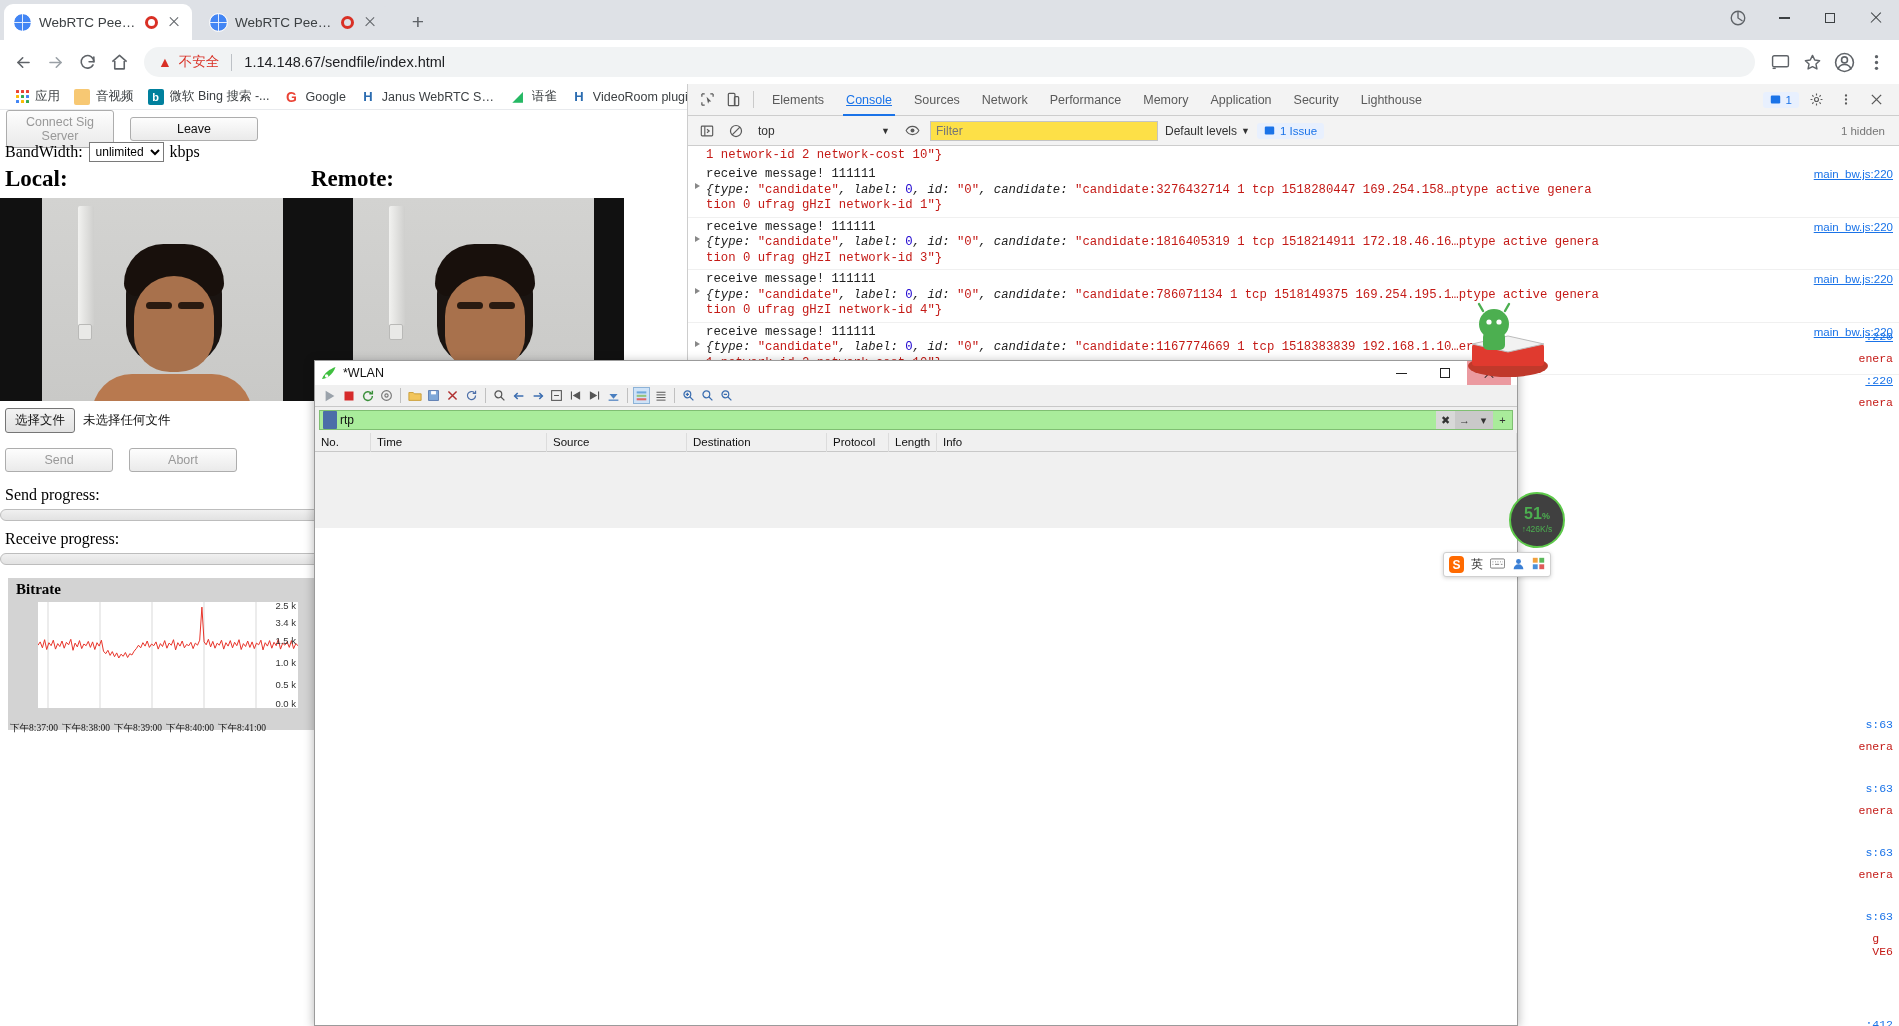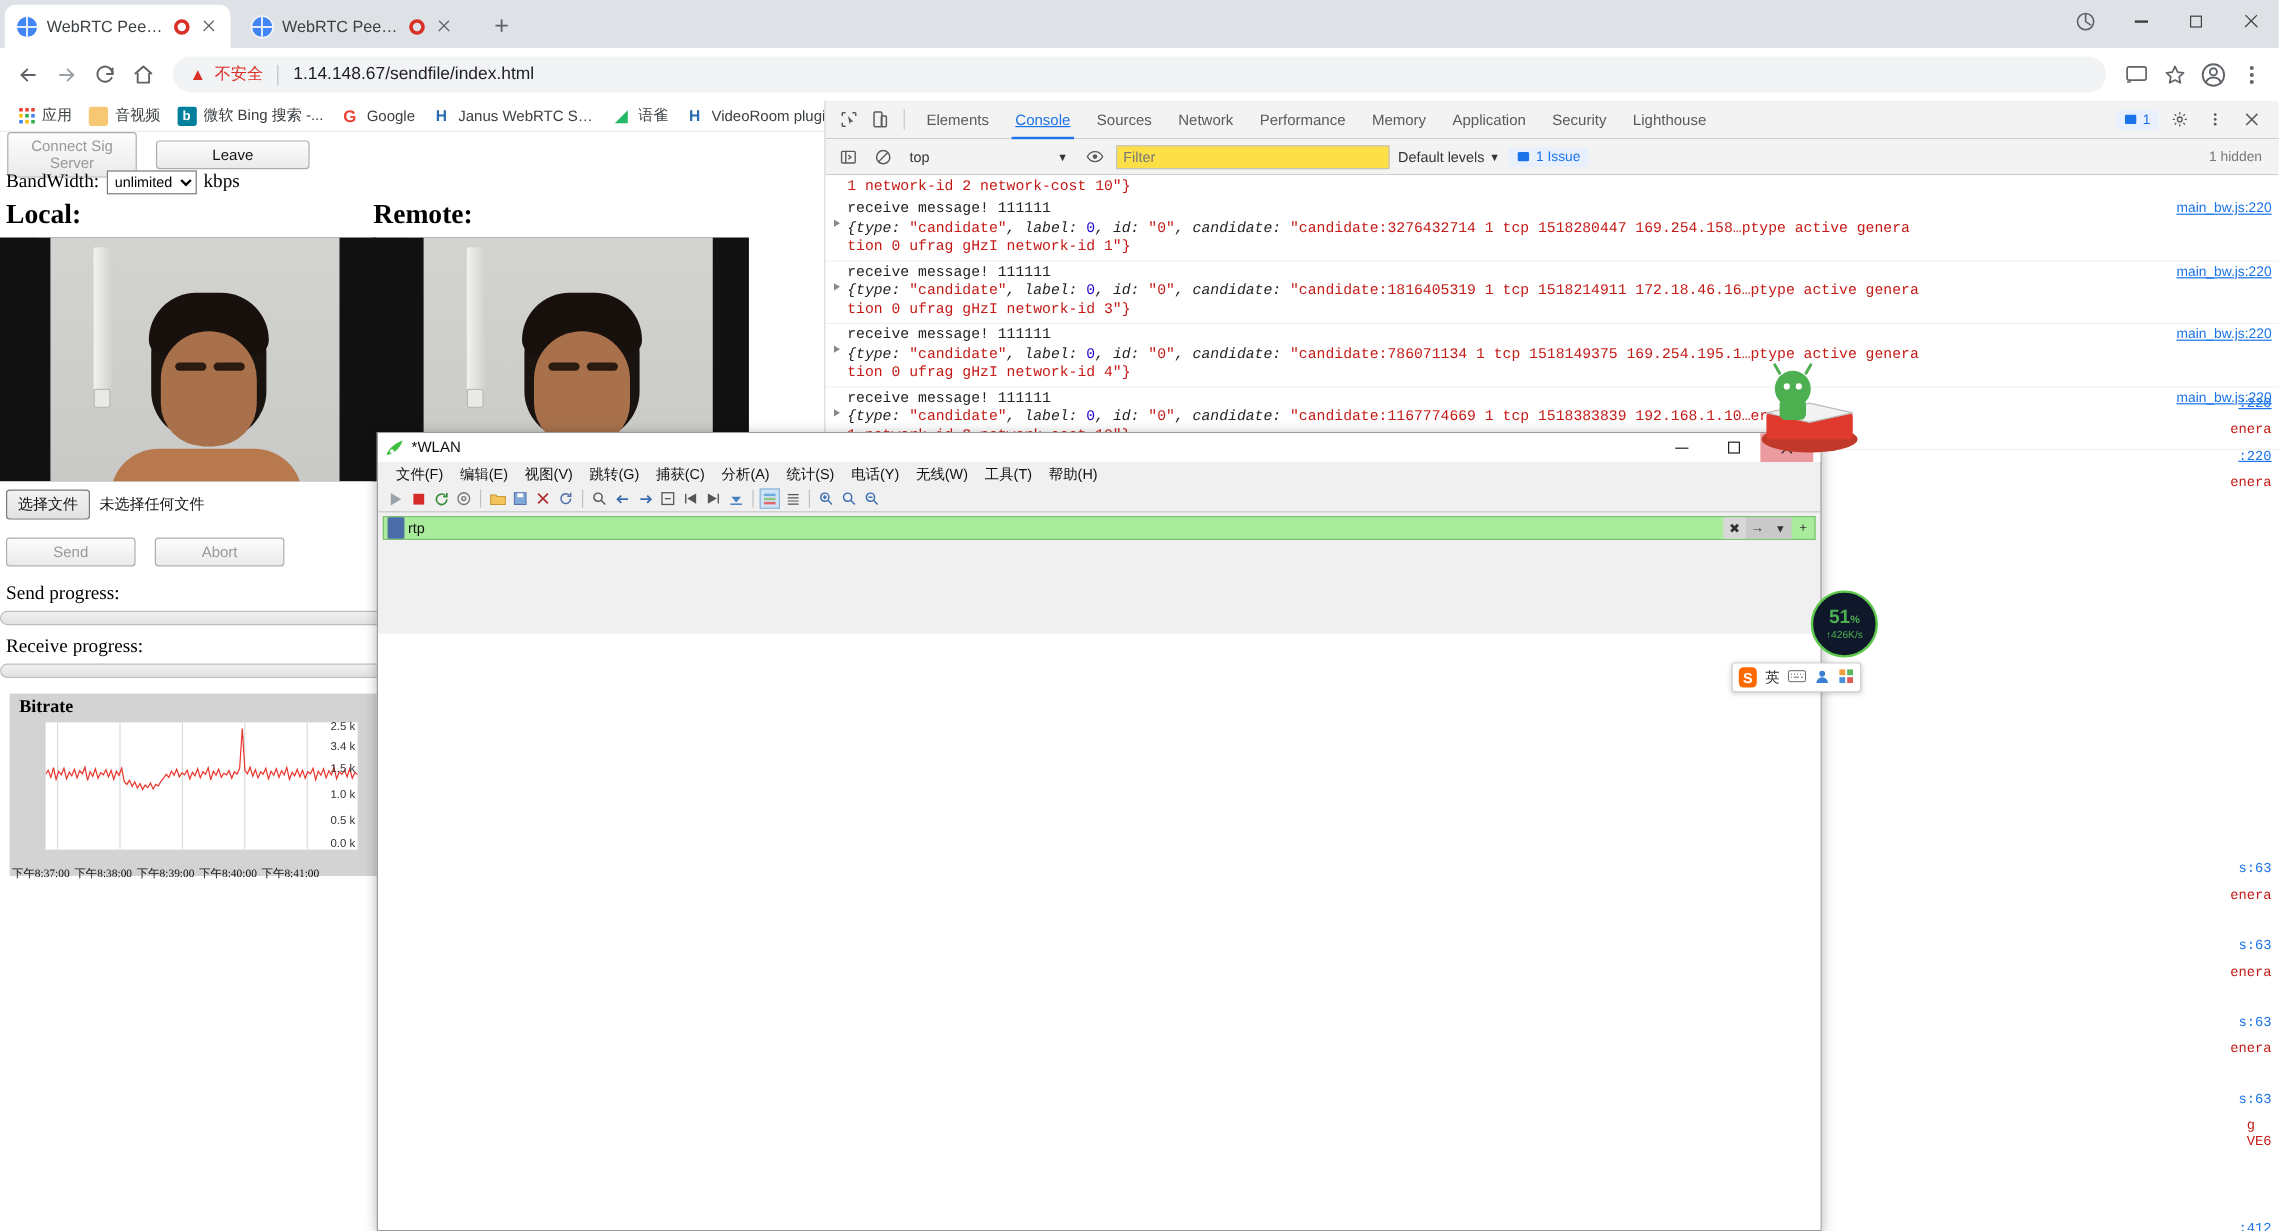--- a/index.html
+++ b/index.html
@@ -207,21 +207,21 @@
     font-size:11px;color:#333;cursor:pointer;}
   #ws-cols{height:19px;display:flex;align-items:center;background:#f0f0f0;
     border-bottom:1px solid #c8c8c8;font-size:11.5px;color:#111;
     font-family:"Liberation Sans",sans-serif;}
   #ws-cols div{padding-left:6px;overflow:hidden;white-space:nowrap;
     border-right:1px solid #dcdcdc;height:19px;line-height:19px;}
   #ws-packets{position:absolute;left:0;right:0;top:167px;bottom:0;background:#fff;}
 
   
   #speed-widget{position:absolute;left:1509px;top:492px;width:56px;height:56px;border-radius:50%;
-    background:#0f172a;border:2px solid #5dc94a;display:flex;flex-direction:column;
+    background:#404040;border:2px solid #5dc94a;display:flex;flex-direction:column;
     align-items:center;justify-content:center;font-family:"Liberation Sans",sans-serif;}
   #speed-num{font-size:16px;color:#4caf50;font-weight:600;line-height:15px;}
   #speed-num small{font-size:9px;}
   #speed-rate{font-size:8.5px;color:#4caf50;}
   #ime-bar{position:absolute;left:1443px;top:552px;width:108px;height:25px;background:#fff;
     border:1px solid #d0d0d0;border-radius:3px;display:flex;align-items:center;gap:7px;
     padding:0 5px;font-size:12px;color:#333;box-shadow:0 1px 4px rgba(0,0,0,.18);}
   #sogou-s{width:17px;height:17px;border-radius:4px;background:#ff6a00;color:#fff;
     font-size:12px;font-weight:bold;display:flex;align-items:center;justify-content:center;}
   #mascot{position:absolute;left:1450px;top:300px;width:110px;height:80px;}
@@ -666,33 +666,20 @@
         </div>
       <div class="wsb">
           <span class="b2"></span>
         </div>
       <div class="wsb close" style="background:#eb9aa0;">
           <span class="b3"></span>
         </div>
     </div>
   </div>
 
-  <div id="ws-menu">
-    <span>文件(F)</span>
-    <span>编辑(E)</span>
-    <span>视图(V)</span>
-    <span>跳转(G)</span>
-    <span>捕获(C)</span>
-    <span>分析(A)</span>
-    <span>统计(S)</span>
-    <span>电话(Y)</span>
-    <span>无线(W)</span>
-    <span>工具(T)</span>
-    <span>帮助(H)</span>
-  </div>
 
   <div id="ws-toolbar">
     <div class="ti">
         <svg width="14" height="14" viewBox="0 0 16 16">
           <path d="M3 2 L13 8 L3 14 Z" fill="#9aa2aa"></path>
         </svg>
       </div>
     <div class="ti">
         <svg width="12" height="12" viewBox="0 0 16 16">
           <rect x="2" y="2" width="12" height="12" fill="#d62b2b"></rect>
@@ -812,20 +799,29 @@
 
   <div id="ws-filter">
     <span id="ws-filter-ico"></span>
     <span id="ws-filter-text">rtp</span>
     <span class="ws-fbtn" style="background:#d8d8d8;">✖</span>
     <span class="ws-fbtn" style="background:#c9c9c9;">→</span>
     <span class="ws-fbtn" style="background:#c9c9c9;">▾</span>
     <span class="ws-fbtn">+</span>
   </div>
 
+  <div id="ws-cols">
+    <div style="width:56px">No.</div>
+    <div style="width:176px">Time</div>
+    <div style="width:140px">Source</div>
+    <div style="width:140px">Destination</div>
+    <div style="width:62px">Protocol</div>
+    <div style="width:48px">Length</div>
+    <div style="flex:1 1 auto">Info</div>
+  </div>
 
   <div id="ws-packets"></div>
 </div>
 
 <svg id="mascot" viewBox="0 0 110 80">
   <ellipse cx="58" cy="66" rx="40" ry="11" fill="#c0392b"></ellipse>
   <rect x="22" y="44" width="72" height="22" rx="3" fill="#e03a2f"></rect>
   <path d="M22 44 L58 36 L94 44 L58 52 Z" fill="#f2f2f2" stroke="#bbb"></path>
   <circle cx="44" cy="24" r="15" fill="#4caf50"></circle>
   <rect x="33" y="32" width="22" height="18" rx="5" fill="#4caf50"></rect>

